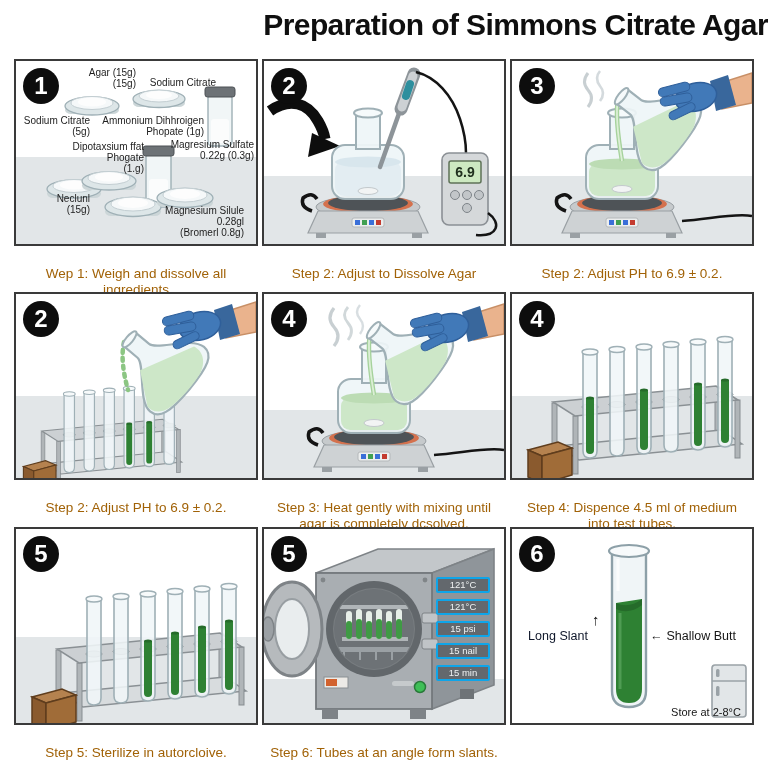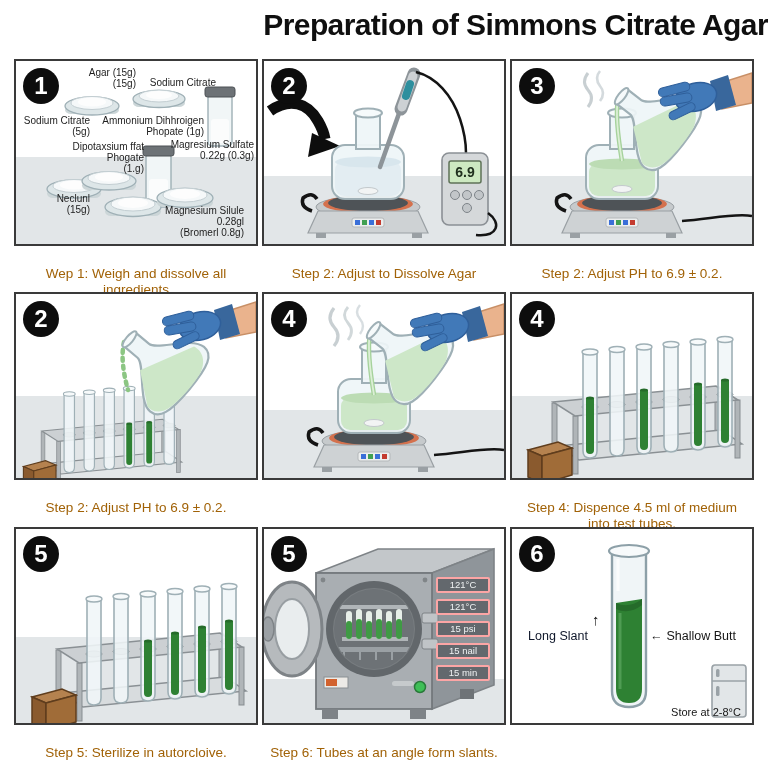--- a/index.html
+++ b/index.html
@@ -16,21 +16,21 @@
          background:#0d0d0d;color:#ffffff;font-weight:bold;font-size:24px;
          display:flex;align-items:center;justify-content:center;z-index:6;}
   .caption{margin-top:20px;text-align:center;font-size:13.5px;line-height:1.18;
            color:#a16207;white-space:pre-line;}
   .art{position:absolute;left:0;top:0;z-index:2;}
   .lbl{position:absolute;font-size:10px;line-height:1.12;color:#1d1d1d;text-align:right;
        white-space:pre-line;z-index:4;}
   .ph-display{position:absolute;left:185px;top:100px;width:32px;height:40px;z-index:5;
               font-size:14px;font-weight:bold;text-align:center;line-height:22px;color:#20301e;}
   .setting{position:absolute;left:172px;width:54px;height:16px;z-index:5;box-sizing:border-box;
-           border:2px solid #fca5a5;background:#63686d;color:#eef1f2;border-radius:2px;
+           border:2px solid #0ea5e9;background:#63686d;color:#eef1f2;border-radius:2px;
            font-size:9.5px;line-height:11px;text-align:center;}
   .s0{top:48px}.s1{top:70px}.s2{top:92px}.s3{top:114px}.s4{top:136px}
   .final-product{position:absolute;left:118px;top:10px;width:126px;z-index:5;
                  font-size:12px;font-weight:bold;text-align:center;white-space:pre-line;color:#111;}
   .slant-label{position:absolute;left:8px;top:100px;width:76px;z-index:5;
                font-size:12.5px;text-align:center;color:#0f172a;}
   .up-arrow{position:absolute;left:80px;top:82px;z-index:5;font-size:15px;font-weight:bold;color:#111;}
   .butt-label{position:absolute;left:138px;top:100px;width:100px;z-index:5;
               font-size:12.5px;text-align:left;color:#161616;}
   .butt-label .arr{font-weight:bold;margin-right:4px;}
@@ -346,20 +346,22 @@
       <g>
         <polygon points="240,10 202,22 210,46 240,40" fill="#eab38d" stroke="#c88f66" stroke-width="1.5"></polygon>
         <polygon points="198,18 216,12 224,42 204,48" fill="#39679c"></polygon>
         <ellipse cx="184" cy="34" rx="21" ry="14" fill="#4179b8" stroke="#2f5f9a" stroke-width="1.5" transform="rotate(-15 184 34)"></ellipse>
         <rect x="146" y="22" width="32" height="9" rx="4.5" fill="#4179b8" stroke="#2f5f9a" stroke-width="1" transform="rotate(-14 162 26)"></rect>
         <rect x="148" y="32" width="32" height="9" rx="4.5" fill="#4179b8" stroke="#2f5f9a" stroke-width="1" transform="rotate(-10 164 36)"></rect>
         <rect x="156" y="44" width="28" height="8.5" rx="4.2" fill="#4179b8" stroke="#2f5f9a" stroke-width="1" transform="rotate(-26 170 48)"></rect>
       </g>
     </svg>
   </div>
+  <div class="caption">Step 3: Heat gently with mixing until
+agar is completely dcsolved.</div>
 </div>
 
 <div class="cell c3 r2">
   <div class="box h2">
     <div class="band" style="height:82px"></div>
     <div class="badge">4</div>
     <svg class="art" width="240" height="184" viewBox="0 0 240 184">
       <g transform="translate(6,12)">
         <rect x="34" y="97" width="5" height="54" fill="#b0b5b8" stroke="#878d91" stroke-width="1"></rect>
         <rect x="197" y="81" width="5" height="56" fill="#b0b5b8" stroke="#878d91" stroke-width="1"></rect>

